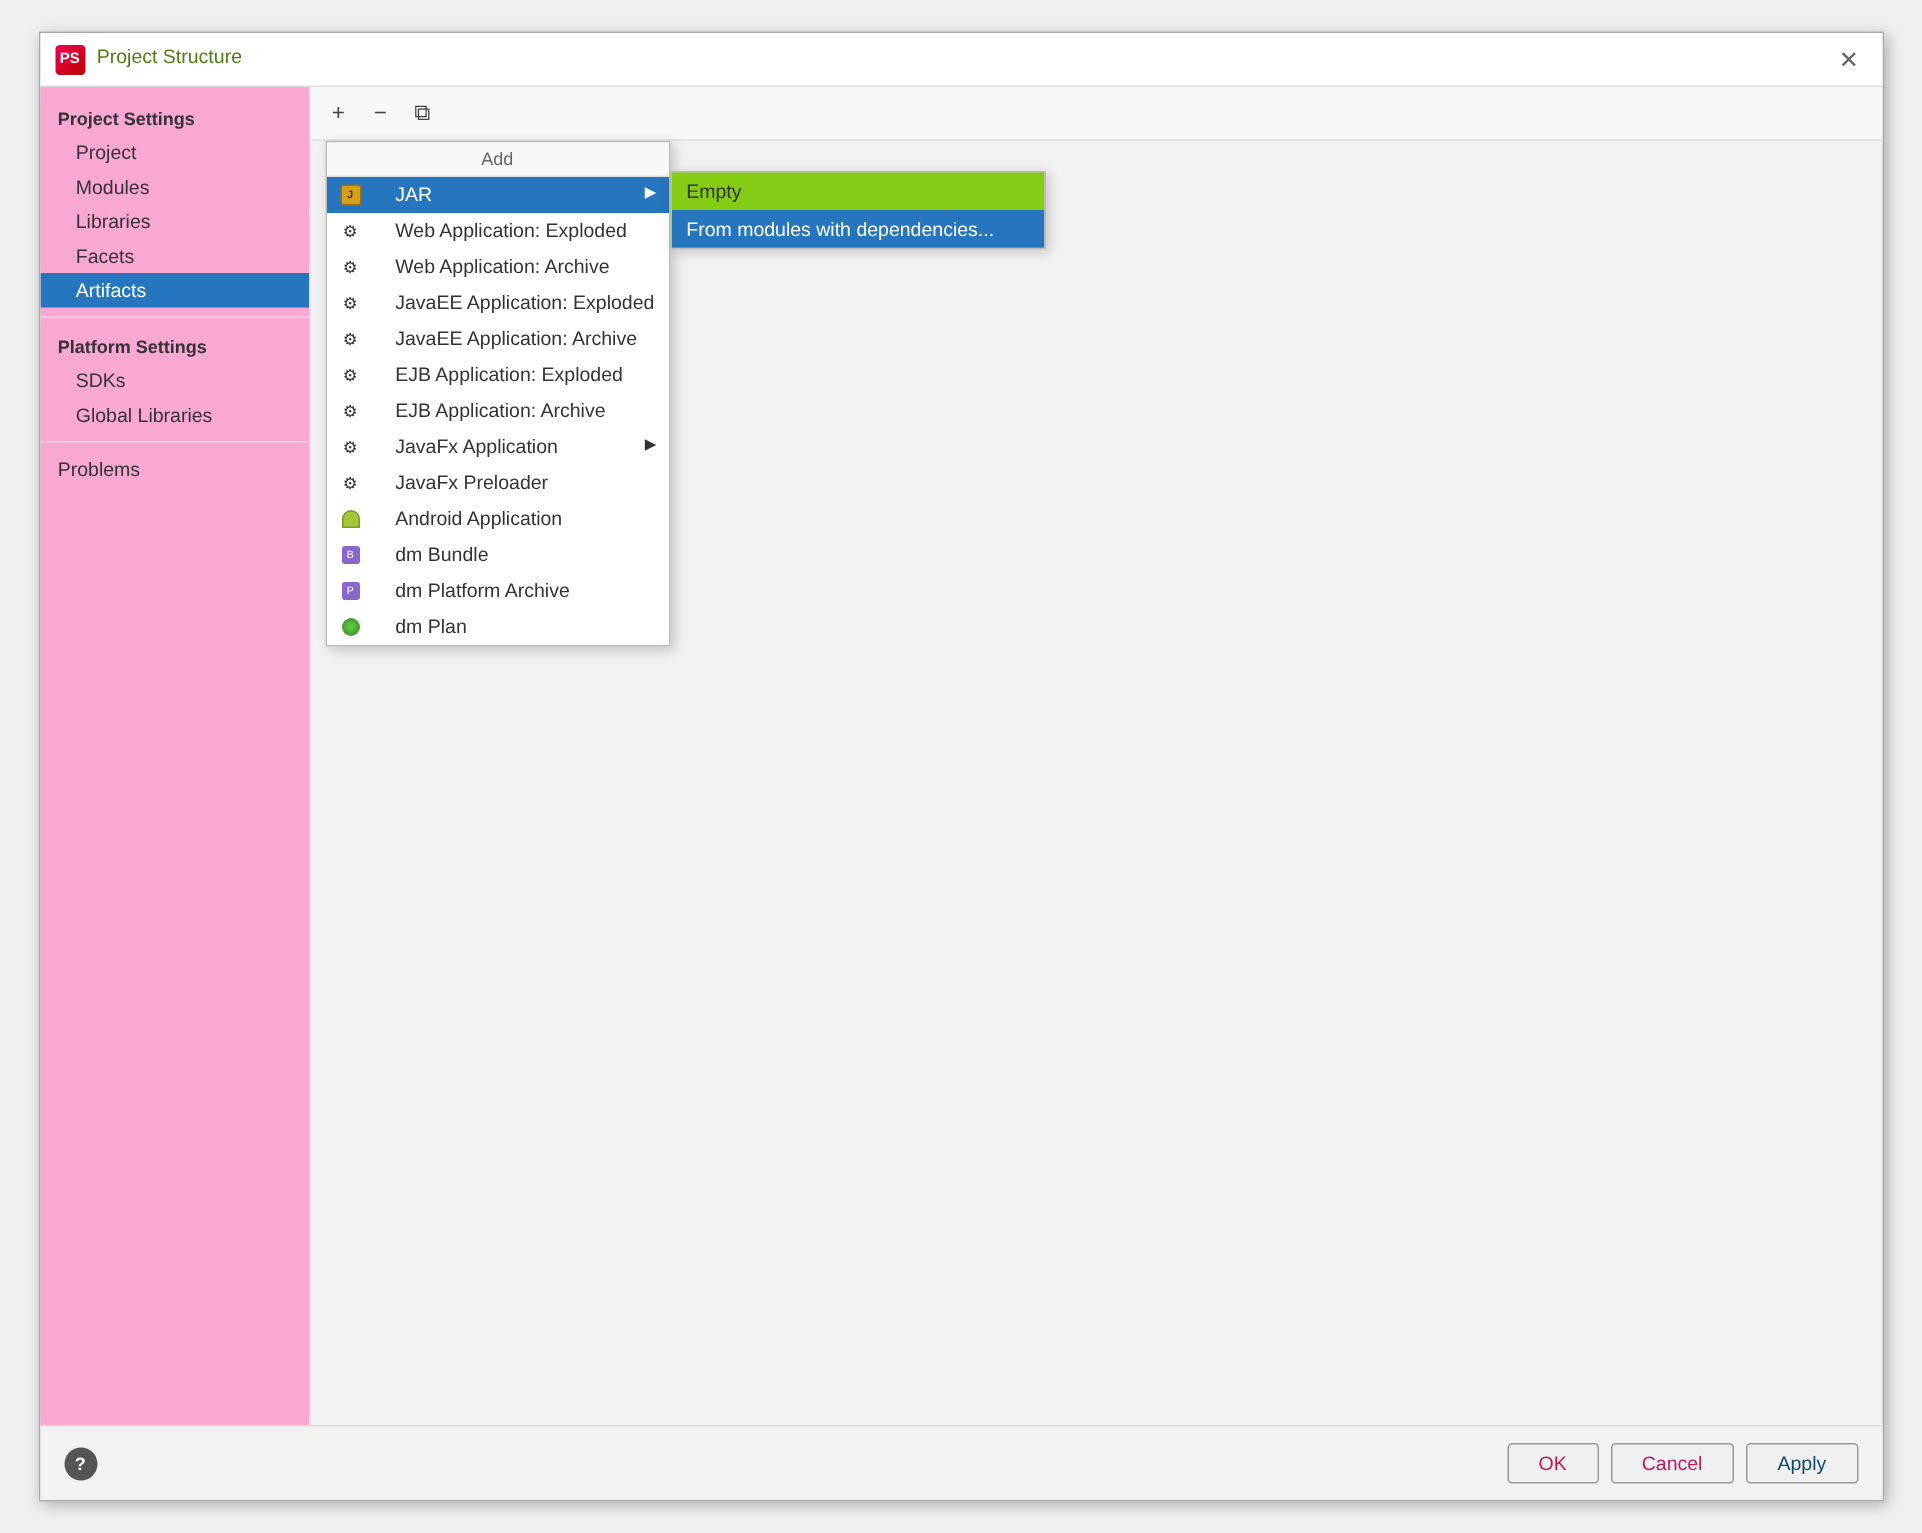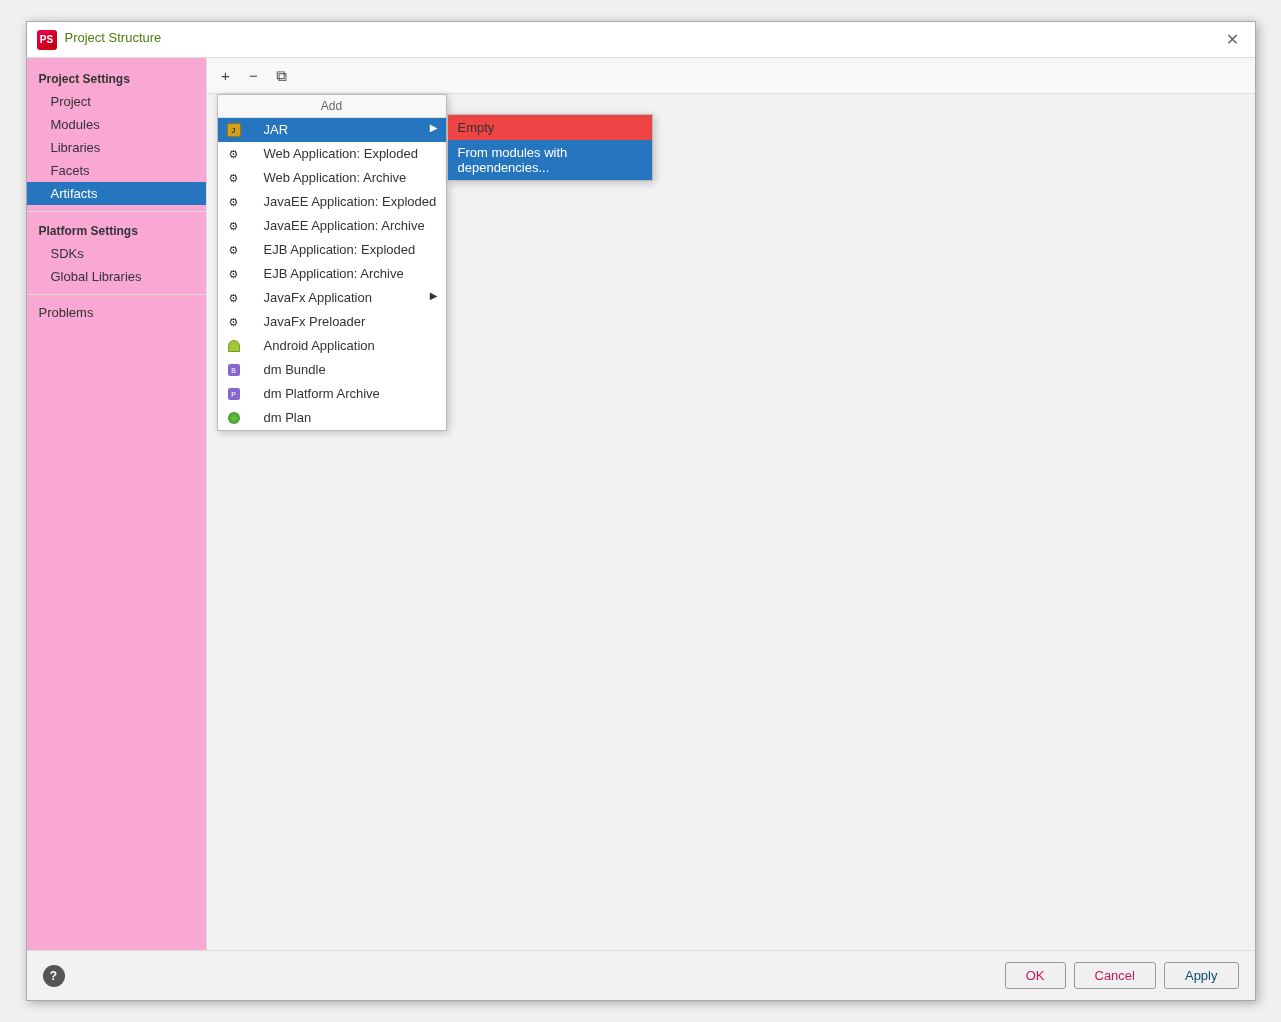--- a/index.html
+++ b/index.html
@@ -234,22 +234,22 @@
       align-items: center;
       justify-content: center;
     }
     .menu-item-label { flex: 1; }
     .menu-arrow { font-size: 10px; }
     
     .submenu {
       position: absolute;
       top: 56px;
       left: 240px;
-      width: 206px;
-      background: #ef4444;
+      width: 250px;
+      background: #84cc16;
       border: 1px solid #bbb;
       box-shadow: 2px 2px 8px rgba(0,0,0,0.2);
       z-index: 101;
     }
     .submenu-item {
       display: flex;
       align-items: center;
       padding: 5px 10px;
       cursor: pointer;
       font-size: 13px;

